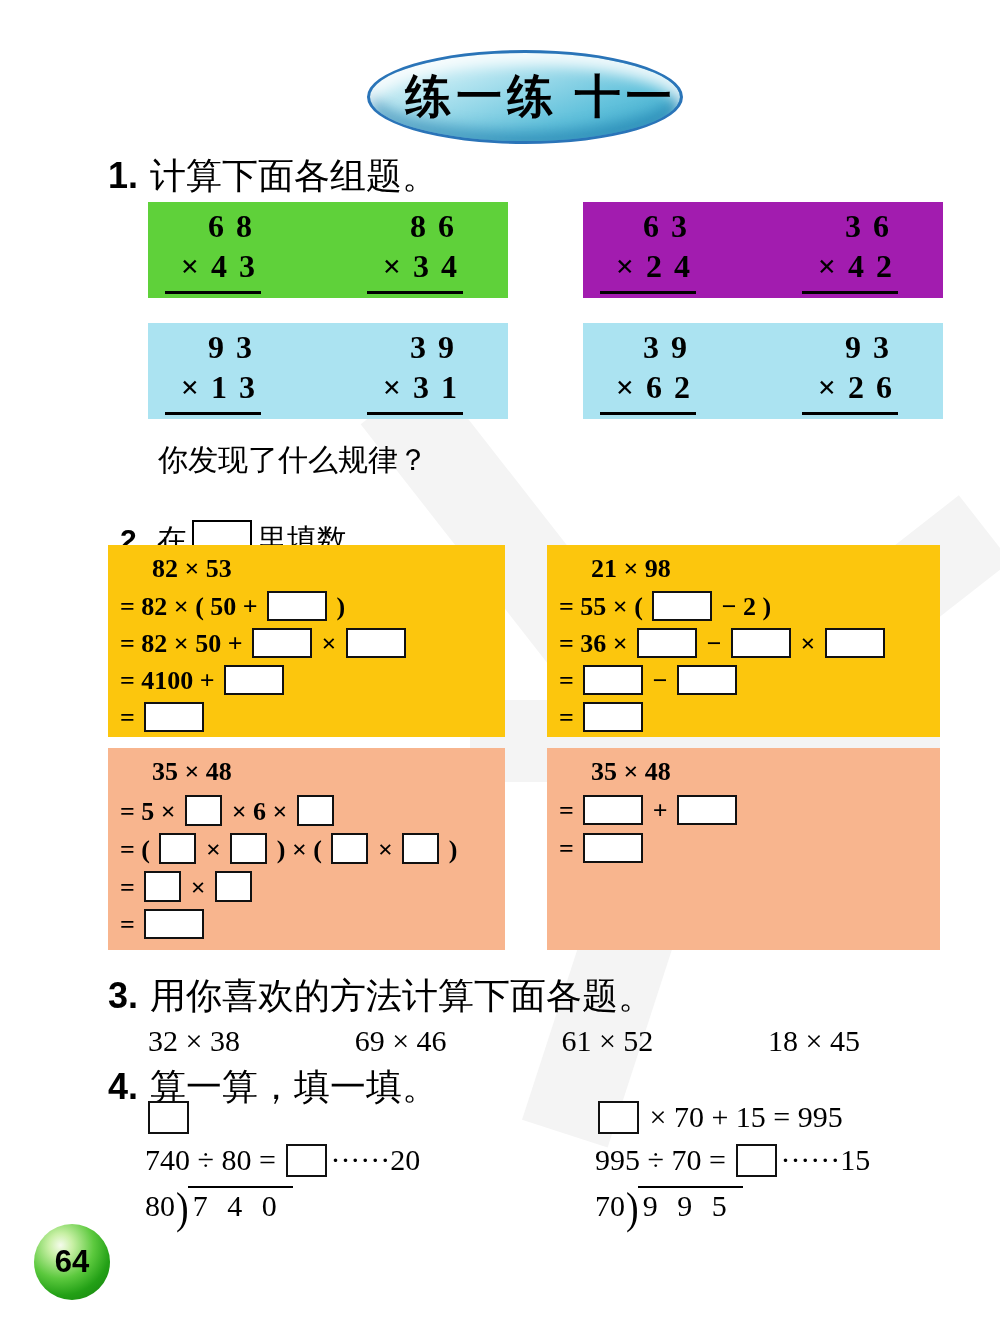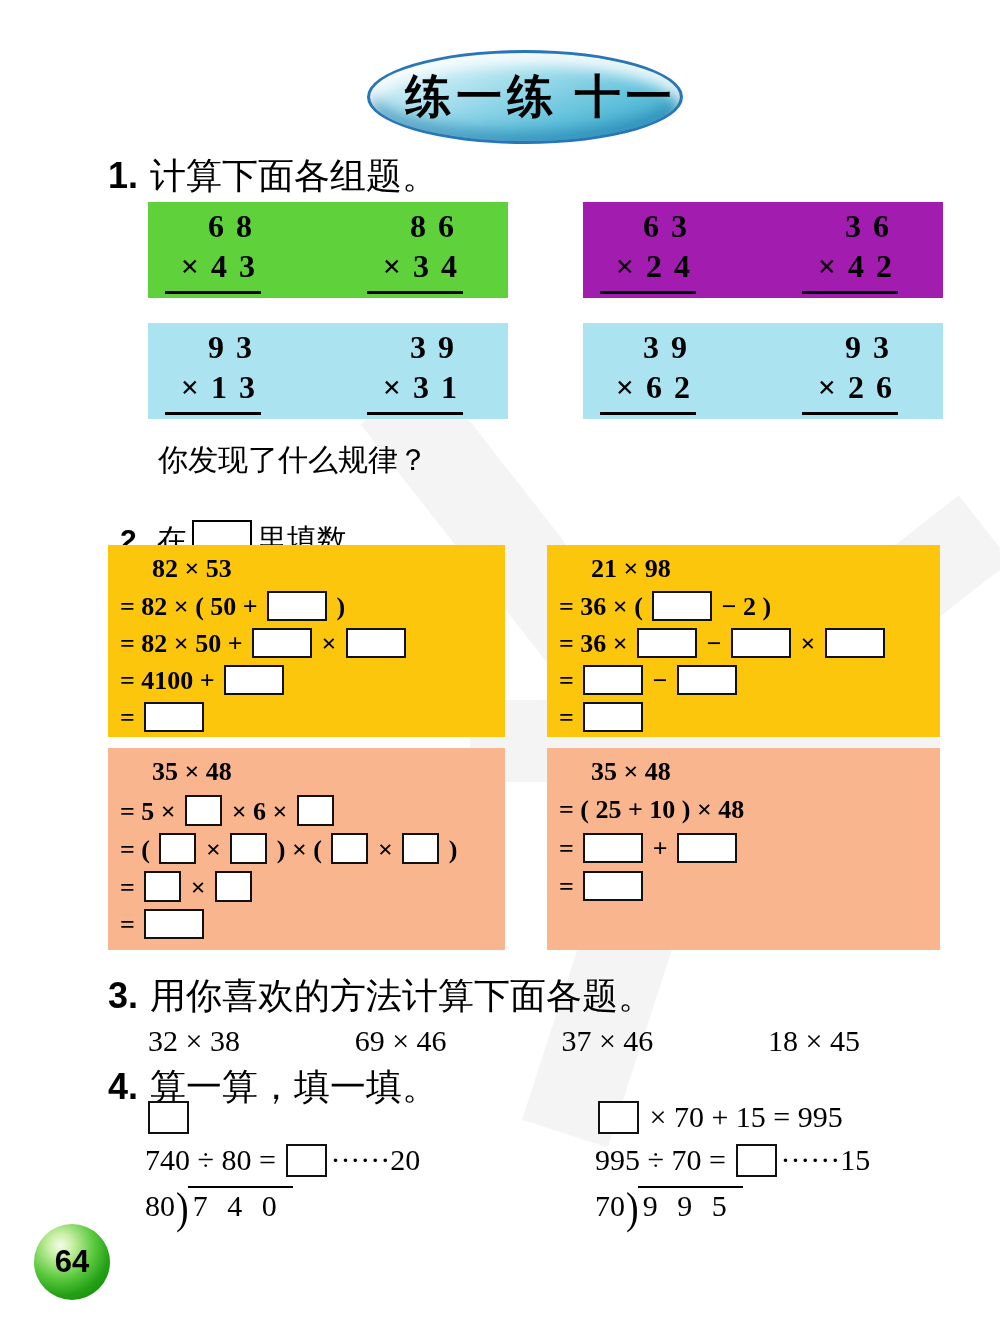--- a/index.html
+++ b/index.html
@@ -152,47 +152,46 @@
 <div id="q2-panels">
     <div class="layer panel panel-0" style="background: rgb(252, 198, 13);">
       <div class="panel-line pl-first"><span class="mtext">82 × 53</span></div>
       <div class="panel-line"><span class="mtext">= 82 × ( 50 + </span><span class="fb r"></span><span class="mtext"> )</span></div>
       <div class="panel-line"><span class="mtext">= 82 × 50 + </span><span class="fb r"></span><span class="mtext"> × </span><span class="fb r"></span></div>
       <div class="panel-line"><span class="mtext">= 4100 + </span><span class="fb r"></span></div>
       <div class="panel-line"><span class="mtext">= </span><span class="fb r"></span></div>
     </div>
     <div class="layer panel panel-1" style="background: rgb(252, 198, 13);">
       <div class="panel-line pl-first"><span class="mtext">21 × 98</span></div>
-      <div class="panel-line"><span class="mtext">= 36 × ( </span><span class="fb r"></span><span class="mtext"> − 2 )</span></div>
+      <div class="panel-line"><span class="mtext">= 55 × ( </span><span class="fb r"></span><span class="mtext"> − 2 )</span></div>
       <div class="panel-line"><span class="mtext">= 36 × </span><span class="fb r"></span><span class="mtext"> − </span><span class="fb r"></span><span class="mtext"> × </span><span class="fb r"></span></div>
       <div class="panel-line"><span class="mtext">= </span><span class="fb r"></span><span class="mtext"> − </span><span class="fb r"></span></div>
       <div class="panel-line"><span class="mtext">= </span><span class="fb r"></span></div>
     </div>
     <div class="layer panel panel-2" style="background: rgb(248, 181, 142);">
       <div class="panel-line pl-first"><span class="mtext">35 × 48</span></div>
       <div class="panel-line"><span class="mtext">= 5 × </span><span class="fb s"></span><span class="mtext"> × 6 × </span><span class="fb s"></span></div>
       <div class="panel-line"><span class="mtext">= ( </span><span class="fb s"></span><span class="mtext"> × </span><span class="fb s"></span><span class="mtext"> ) × ( </span><span class="fb s"></span><span class="mtext"> × </span><span class="fb s"></span><span class="mtext"> )</span></div>
       <div class="panel-line"><span class="mtext">= </span><span class="fb s"></span><span class="mtext"> × </span><span class="fb s"></span></div>
       <div class="panel-line"><span class="mtext">= </span><span class="fb r"></span></div>
     </div>
     <div class="layer panel panel-3" style="background: rgb(248, 181, 142);">
       <div class="panel-line pl-first"><span class="mtext">35 × 48</span></div>
-      <div class="panel-line"><span class="mtext">= ( 25 + 10 ) × 48</span></div>
       <div class="panel-line"><span class="mtext">= </span><span class="fb r"></span><span class="mtext"> + </span><span class="fb r"></span></div>
       <div class="panel-line"><span class="mtext">= </span><span class="fb r"></span></div>
     </div>
   </div>
 
 <div class="layer heading q3-head">
   <span class="num">3.</span><span>用你喜欢的方法计算下面各题。</span>
 </div>
 <div class="layer q3-items">
   <span>32 × 38</span>
   <span>69 × 46</span>
-  <span>37 × 46</span>
+  <span>61 × 52</span>
   <span>18 × 45</span>
 </div>
 
 <div class="layer heading q4-head">
   <span class="num">4.</span><span>算一算，填一填。</span>
 </div>
 <div id="q4-cols">
     <div class="layer q4col c0">
       <div class="q4-line"><span class="fb q"></span></div>
       <div class="q4-line"><span class="mtext">740 ÷ 80 = </span><span class="fb q"></span><span class="mtext">······20</span></div>

